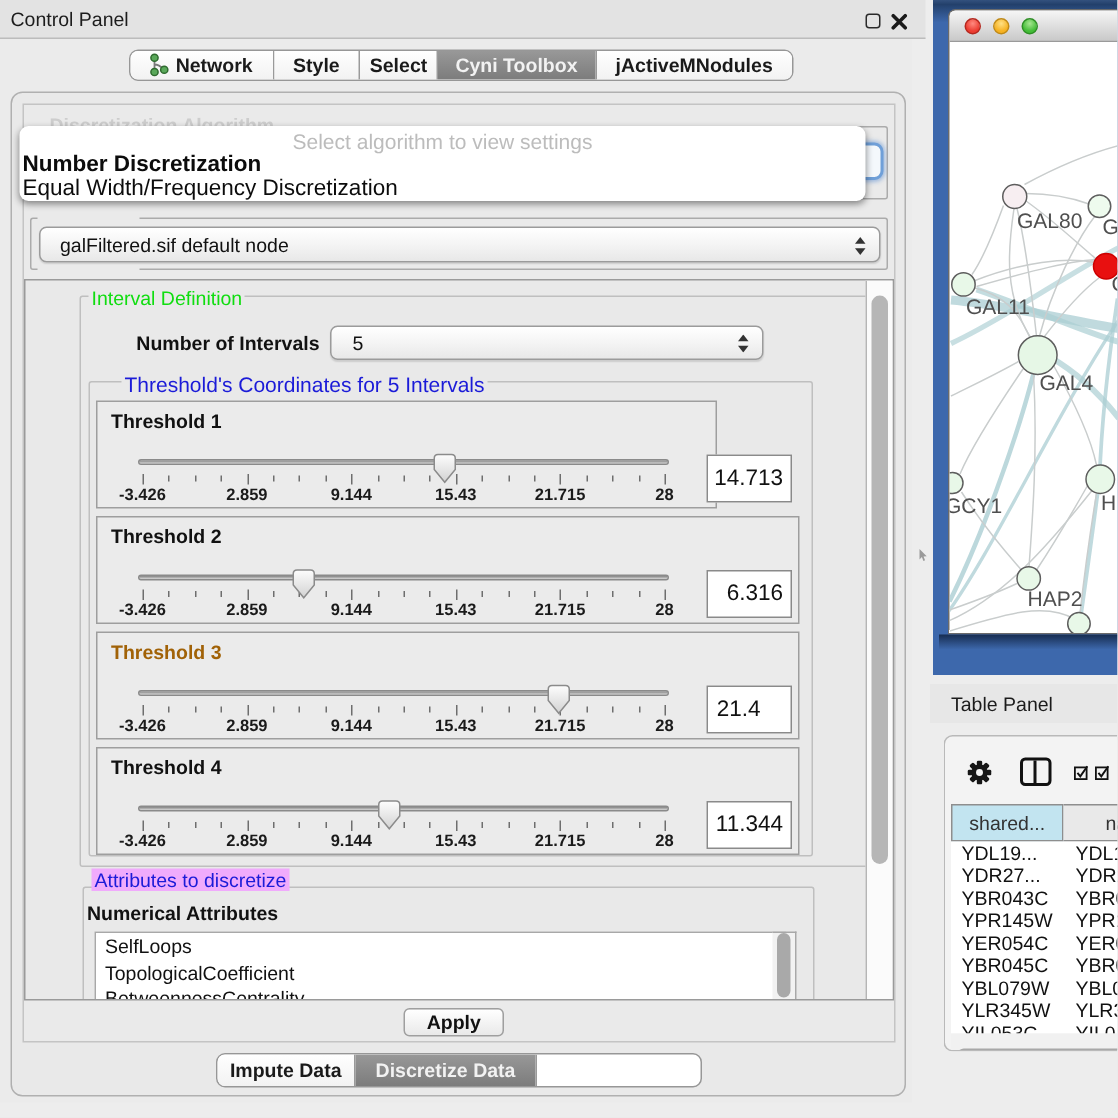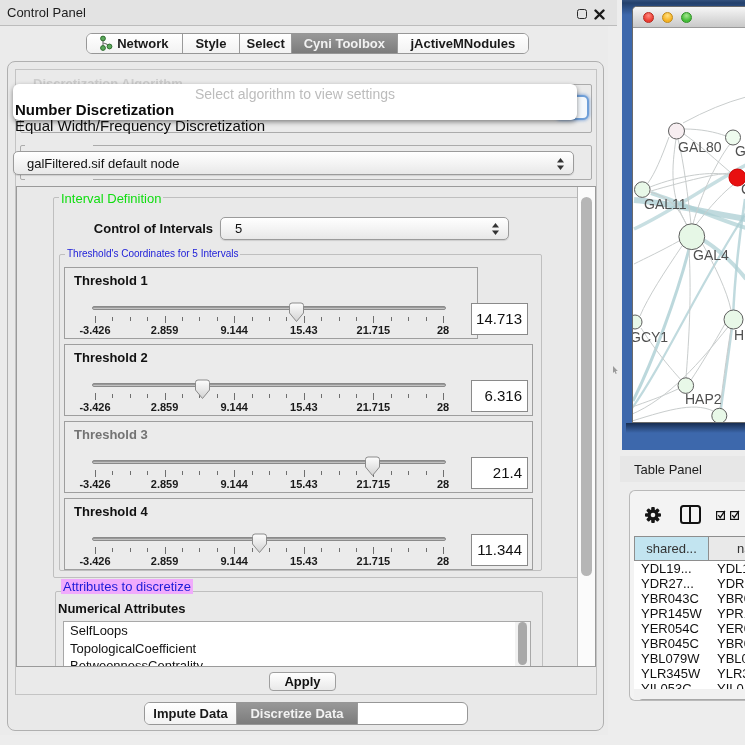--- a/index.html
+++ b/index.html
@@ -27,40 +27,40 @@
 <div style="width:106px;height:100%;background:linear-gradient(#989898,#7c7c7c);border-right:1px solid #9a9a9a;color:#f2f2f2;font-size:13px;font-weight:bold;display:flex;align-items:center;justify-content:center;">Cyni Toolbox</div>
 <div style="width:131px;height:100%;background:linear-gradient(#ffffff,#f2f2f2);color:#1a1a1a;font-size:13px;font-weight:bold;display:flex;align-items:center;justify-content:center;">jActiveMNodules</div>
 </div>
 <div class="abs" style="left:7px;top:61px;width:597px;height:670px;background:#e9e9e9;border:1px solid #b0b0b0;border-radius:8px;"></div>
 <div class="abs" style="left:15px;top:69px;width:582px;height:626px;background:#eaeaea;border:1px solid #c4c4c4;"></div>
 <div class="abs" style="left:20px;top:84px;width:572px;height:49px;border:1px solid #ababab;border-radius:2px;"></div>
 <div class="abs b" style="left:30px;top:76px;font-size:13px;color:#cdcdcd;background:#eaeaea;padding:0 3px;">Discretization Algorithm</div>
 <div class="abs" style="left:555px;top:95px;width:34px;height:25px;border:2.5px solid #6f9fd8;border-radius:6px;background:#f4f8fc;box-shadow:0 0 3px 1px rgba(90,140,210,.55);"></div>
 <div class="abs" style="left:20px;top:145px;width:572px;height:35px;border:1px solid #ababab;border-radius:2px;"></div>
 <div class="abs" style="left:25px;top:139px;font-size:13px;color:#2a2a2a;background:#eaeaea;padding:17px 3px;text-align:center;">Table Data</div>
-<div class="abs" style="left:13px;top:151px;width:561px;height:24px;border:1px solid #9b9b9b;border-radius:5px;background:linear-gradient(#ffffff,#f3f3f3 55%,#e8e8e8);box-shadow:0 1px 1px rgba(0,0,0,.12);">
+<div class="abs" style="left:26px;top:151px;width:561px;height:24px;border:1px solid #9b9b9b;border-radius:5px;background:linear-gradient(#ffffff,#f3f3f3 55%,#e8e8e8);box-shadow:0 1px 1px rgba(0,0,0,.12);">
     <div style="position:absolute;left:13px;top:0;height:100%;display:flex;align-items:center;font-size:13px;color:#111;">galFiltered.sif default node</div>
     <svg style="position:absolute;right:8px;top:6px;" width="9" height="12" viewBox="0 0 9 12">
       <path d="M4.5 0 L8 4.5 L1 4.5 Z" fill="#333"></path>
       <path d="M4.5 12 L8 7.5 L1 7.5 Z" fill="#333"></path>
     </svg>
   </div>
 <div class="abs" style="left:16px;top:186px;width:580px;height:481px;background:#e9e9e9;border:1px solid #9a9a9a;overflow:hidden;">
 <div class="abs" style="left:36px;top:10px;width:533px;height:381px;border:1px solid #bfbfbf;border-radius:2px;"></div>
 <div class="abs" style="left:42px;top:4px;font-size:13px;color:#10dd10;background:#e9e9e9;padding:0 2px;">Interval Definition</div>
-<div class="abs b" style="left:64px;top:34px;width:132px;font-size:13px;color:#111;text-align:right;">Control of Intervals</div>
+<div class="abs b" style="left:64px;top:34px;width:132px;font-size:13px;color:#111;text-align:right;">Number of Intervals</div>
 <div class="abs" style="left:203px;top:30px;width:289px;height:23px;border:1px solid #9b9b9b;border-radius:5px;background:linear-gradient(#ffffff,#f3f3f3 55%,#e8e8e8);box-shadow:0 1px 1px rgba(0,0,0,.12);">
       <div style="position:absolute;left:14px;top:0;height:100%;display:flex;align-items:center;font-size:13px;color:#111;">5</div>
       <svg style="position:absolute;right:8px;top:5px;" width="9" height="12" viewBox="0 0 9 12">
         <path d="M4.5 0 L8 4.5 L1 4.5 Z" fill="#333"></path>
         <path d="M4.5 12 L8 7.5 L1 7.5 Z" fill="#333"></path>
       </svg>
     </div>
 <div class="abs" style="left:42px;top:67px;width:483px;height:317px;border:1px solid #bfbfbf;border-radius:2px;"></div>
-<div class="abs" style="left:48px;top:61px;font-size:10px;color:#1b1bd8;background:#e9e9e9;padding:0 2px;">Threshold's Coordinates for 5 Intervals</div>
+<div class="abs" style="left:64px;top:61px;font-size:14px;color:#1b1bd8;background:#e9e9e9;padding:0 2px;">Threshold's Coordinates for 5 Intervals</div>
 <div class="abs" style="left:47px;top:80px;width:414px;height:72px;background:#ebebeb;border:1px solid #9e9e9e;">
 <div class="abs b" style="left:9px;top:5px;font-size:13px;color:#111;">Threshold 1</div>
 <div class="abs" style="left:27px;top:38px;width:354px;height:4px;border-radius:3px;background:linear-gradient(#848484,#d6d6d6);border:1px solid #8a8a8a;"></div>
 <div class="abs" style="left:30.0px;top:48px;width:1px;height:7px;background:#6e6e6e;"></div>
 <div class="abs" style="left:47.4px;top:49px;width:1px;height:4px;background:#6e6e6e;"></div>
 <div class="abs" style="left:64.8px;top:49px;width:1px;height:4px;background:#6e6e6e;"></div>
 <div class="abs" style="left:82.2px;top:49px;width:1px;height:4px;background:#6e6e6e;"></div>
 <div class="abs" style="left:99.6px;top:48px;width:1px;height:7px;background:#6e6e6e;"></div>
 <div class="abs" style="left:117.0px;top:49px;width:1px;height:4px;background:#6e6e6e;"></div>
 <div class="abs" style="left:134.4px;top:49px;width:1px;height:4px;background:#6e6e6e;"></div>
@@ -130,21 +130,21 @@
           <linearGradient id="gthumb" x1="0" y1="0" x2="0" y2="1">
             <stop offset="0" stop-color="#fdfdfd"></stop>
             <stop offset="1" stop-color="#d2d2d2"></stop>
           </linearGradient>
         </defs>
         <path d="M4 1 h9 q2.5 0 2.5 2.5 v7.5 l-7 8.5 -7-8.5 v-7.5 q0-2.5 2.5-2.5 z" fill="url(#gthumb)" stroke="#8b8b8b" stroke-width="1"></path>
       </svg>
 <div class="abs" style="left:406px;top:35px;width:57px;height:32px;background:#fff;border:1px solid #8a8a8a;font-size:15px;color:#111;text-align:right;line-height:30px;padding-right:5px;">6.316</div>
 </div>
 <div class="abs" style="left:47px;top:234px;width:469px;height:72px;background:#ebebeb;border:1px solid #9e9e9e;">
-<div class="abs b" style="left:9px;top:5px;font-size:13px;color:#737373;">Threshold 3</div>
+<div class="abs b" style="left:9px;top:5px;font-size:13px;color:#a16207;">Threshold 3</div>
 <div class="abs" style="left:27px;top:38px;width:354px;height:4px;border-radius:3px;background:linear-gradient(#848484,#d6d6d6);border:1px solid #8a8a8a;"></div>
 <div class="abs" style="left:30.0px;top:48px;width:1px;height:7px;background:#6e6e6e;"></div>
 <div class="abs" style="left:47.4px;top:49px;width:1px;height:4px;background:#6e6e6e;"></div>
 <div class="abs" style="left:64.8px;top:49px;width:1px;height:4px;background:#6e6e6e;"></div>
 <div class="abs" style="left:82.2px;top:49px;width:1px;height:4px;background:#6e6e6e;"></div>
 <div class="abs" style="left:99.6px;top:48px;width:1px;height:7px;background:#6e6e6e;"></div>
 <div class="abs" style="left:117.0px;top:49px;width:1px;height:4px;background:#6e6e6e;"></div>
 <div class="abs" style="left:134.4px;top:49px;width:1px;height:4px;background:#6e6e6e;"></div>
 <div class="abs" style="left:151.8px;top:49px;width:1px;height:4px;background:#6e6e6e;"></div>
 <div class="abs" style="left:169.2px;top:48px;width:1px;height:7px;background:#6e6e6e;"></div>
@@ -168,21 +168,21 @@
 <div class="abs b" style="left:354.0px;top:56px;width:48px;text-align:center;font-size:11px;color:#1a1a1a;">28</div>
 <svg class="abs" style="left:299px;top:34px;" width="17" height="21" viewBox="0 0 17 21">
         <defs>
           <linearGradient id="gthumb" x1="0" y1="0" x2="0" y2="1">
             <stop offset="0" stop-color="#fdfdfd"></stop>
             <stop offset="1" stop-color="#d2d2d2"></stop>
           </linearGradient>
         </defs>
         <path d="M4 1 h9 q2.5 0 2.5 2.5 v7.5 l-7 8.5 -7-8.5 v-7.5 q0-2.5 2.5-2.5 z" fill="url(#gthumb)" stroke="#8b8b8b" stroke-width="1"></path>
       </svg>
-<div class="abs" style="left:406px;top:35px;width:57px;height:32px;background:#fff;border:1px solid #8a8a8a;font-size:15px;color:#111;text-align:right;line-height:30px;padding-right:5px;">21.4</div>
+<div class="abs" style="left:406px;top:35px;width:57px;height:32px;background:#fff;border:1px solid #8a8a8a;font-size:15px;color:#111;text-align:right;line-height:30px;padding-right:20px;">21.4</div>
 </div>
 <div class="abs" style="left:47px;top:311px;width:469px;height:72px;background:#ebebeb;border:1px solid #9e9e9e;">
 <div class="abs b" style="left:9px;top:5px;font-size:13px;color:#111;">Threshold 4</div>
 <div class="abs" style="left:27px;top:38px;width:354px;height:4px;border-radius:3px;background:linear-gradient(#848484,#d6d6d6);border:1px solid #8a8a8a;"></div>
 <div class="abs" style="left:30.0px;top:48px;width:1px;height:7px;background:#6e6e6e;"></div>
 <div class="abs" style="left:47.4px;top:49px;width:1px;height:4px;background:#6e6e6e;"></div>
 <div class="abs" style="left:64.8px;top:49px;width:1px;height:4px;background:#6e6e6e;"></div>
 <div class="abs" style="left:82.2px;top:49px;width:1px;height:4px;background:#6e6e6e;"></div>
 <div class="abs" style="left:99.6px;top:48px;width:1px;height:7px;background:#6e6e6e;"></div>
 <div class="abs" style="left:117.0px;top:49px;width:1px;height:4px;background:#6e6e6e;"></div>
@@ -227,21 +227,21 @@
 <div class="abs" style="left:498px;top:434px;width:16px;height:60px;background:#f2f2f2;border:1px solid #a8a8a8;border-left:none;"></div>
 <div class="abs" style="left:501px;top:435px;width:9px;height:43px;background:#a9a9a9;border-radius:5px;"></div>
 <div class="abs" style="left:560px;top:0px;width:20px;height:481px;background:#fbfbfb;border-left:1px solid #b5b5b5;"></div>
 <div class="abs" style="left:564px;top:10px;width:11px;height:379px;background:#b6b6b6;border-radius:6px;"></div>
 </div>
 <div class="abs" style="left:269px;top:672px;width:67px;height:19px;border:1px solid #9f9f9f;border-radius:4px;background:linear-gradient(#ffffff,#e9e9e9);font-size:13px;font-weight:600;color:#111;display:flex;align-items:center;justify-content:center;">Apply</div>
 <div class="abs" style="left:144px;top:702px;width:324px;height:23px;border:1px solid #979797;border-radius:6px;background:#fff;overflow:hidden;display:flex;">
 <div style="width:92px;height:100%;background:linear-gradient(#ffffff,#f2f2f2);border-right:1px solid #9a9a9a;color:#1a1a1a;font-size:13px;font-weight:bold;display:flex;align-items:center;justify-content:center;">Impute Data</div>
 <div style="width:121px;height:100%;background:linear-gradient(#989898,#7c7c7c);border-right:1px solid #9a9a9a;color:#f2f2f2;font-size:13px;font-weight:bold;display:flex;align-items:center;justify-content:center;">Discretize Data</div>
 </div>
-<div class="abs" style="left:13px;top:84px;width:564px;height:36px;background:#fff;border-radius:6px;box-shadow:0 2px 5px rgba(0,0,0,.45);z-index:50;">
+<div class="abs" style="left:13px;top:84px;width:564px;height:50px;background:#fff;border-radius:6px;box-shadow:0 2px 5px rgba(0,0,0,.45);z-index:50;">
     <div style="position:absolute;left:0;top:2px;width:100%;text-align:center;font-size:14px;color:#bcbcbc;">Select algorithm to view settings</div>
     <div class="b" style="position:absolute;left:2px;top:17px;font-size:15px;color:#0c0c0c;">Number Discretization</div>
     <div style="position:absolute;left:2px;top:33px;font-size:15px;color:#0c0c0c;">Equal Width/Frequency Discretization</div>
   </div>
 <div class="abs" style="left:622px;top:0;width:123px;height:450px;background:linear-gradient(180deg,#33517e 0px,#23406b 3px,#3d68ac 15px,#3d68ac);"></div>
 <div class="abs" style="left:626px;top:423px;width:119px;height:10px;background:linear-gradient(180deg,rgba(10,25,50,.75),rgba(10,25,50,0));"></div>
 <div class="abs" style="left:632px;top:6px;width:113px;height:417px;border:1px solid #6b6b6b;border-right:none;border-radius:5px 0 0 0;background:#fff;overflow:hidden;">
 <div class="abs" style="left:0;top:0;width:113px;height:21px;background:linear-gradient(#f6f6f6,#c9c9c9);border-bottom:1px solid #9a9a9a;"></div>
 <div class="abs" style="left:10px;top:5px;width:11px;height:11px;border-radius:50%;background:radial-gradient(circle at 50% 30%,#ff8a80,#ec3d32 65%);border:1px solid #b5281f;"></div>
 <div class="abs" style="left:29px;top:5px;width:11px;height:11px;border-radius:50%;background:radial-gradient(circle at 50% 30%,#ffe083,#f6b222 65%);border:1px solid #c08a17;"></div>

